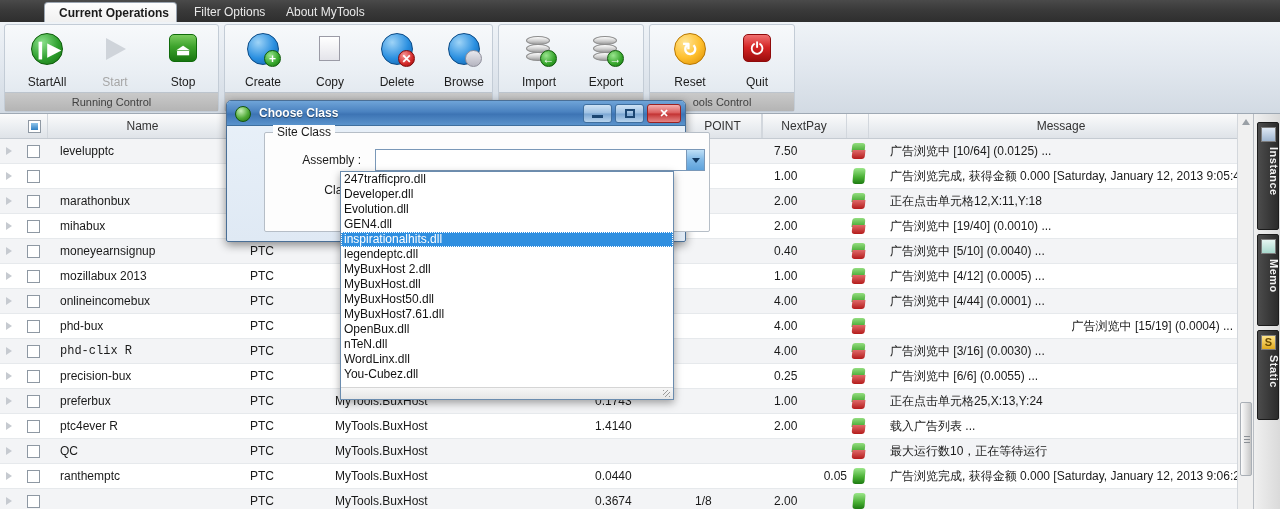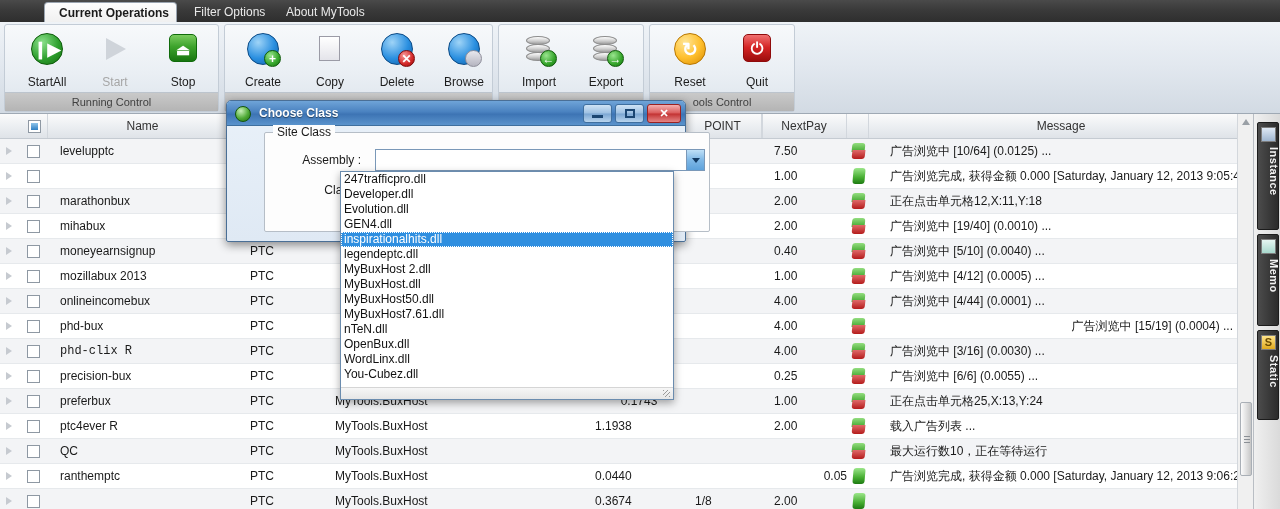--- a/index.html
+++ b/index.html
@@ -550,33 +550,33 @@
         <span class="cell" style="left: 774px; width: 73px;">0.25</span>
         <span class="msg-ico ico-run" style="left: 851px;"></span>
         <span class="cell" style="left: 890px; width: 363px;">广告浏览中 [6/6] (0.0055) ...</span>
       </div>
       <div class="row alt" style="top: 275px;">
         <span class="rowarrow"></span>
         <span class="cbox rowcb"></span>
         <span class="cell" style="left: 60px; width: 178px;">preferbux</span>
         <span class="cell" style="left: 250px; width: 83px;">PTC</span>
         <span class="cell" style="left: 335px; width: 248px;">MyTools.BuxHost</span>
-        <span class="cell" style="left: 595px; width: 88px; text-align: center;">0.1743</span>
+        <span class="cell" style="left: 595px; width: 88px;">0.1743</span>
         <span class="cell" style="left: 695px; width: 48px;"></span>
         <span class="cell" style="left: 774px; width: 73px;">1.00</span>
         <span class="msg-ico ico-run" style="left: 851px;"></span>
         <span class="cell" style="left: 890px; width: 363px;">正在点击单元格25,X:13,Y:24</span>
       </div>
       <div class="row white" style="top: 300px;">
         <span class="rowarrow"></span>
         <span class="cbox rowcb"></span>
         <span class="cell" style="left: 60px; width: 178px;">ptc4ever R</span>
         <span class="cell" style="left: 250px; width: 83px;">PTC</span>
         <span class="cell" style="left: 335px; width: 248px;">MyTools.BuxHost</span>
-        <span class="cell" style="left: 595px; width: 88px;">1.1938</span>
+        <span class="cell" style="left: 595px; width: 88px;">1.4140</span>
         <span class="cell" style="left: 695px; width: 48px;"></span>
         <span class="cell" style="left: 774px; width: 73px;">2.00</span>
         <span class="msg-ico ico-run" style="left: 851px;"></span>
         <span class="cell" style="left: 890px; width: 363px;">载入广告列表 ...</span>
       </div>
       <div class="row alt" style="top: 325px;">
         <span class="rowarrow"></span>
         <span class="cbox rowcb"></span>
         <span class="cell" style="left: 60px; width: 178px;">QC</span>
         <span class="cell" style="left: 250px; width: 83px;">PTC</span>
@@ -669,21 +669,21 @@
       <div class="ddi">247trafficpro.dll</div>
       <div class="ddi">Developer.dll</div>
       <div class="ddi">Evolution.dll</div>
       <div class="ddi">GEN4.dll</div>
       <div class="ddi sel">inspirationalhits.dll</div>
       <div class="ddi">legendeptc.dll</div>
       <div class="ddi">MyBuxHost 2.dll</div>
       <div class="ddi">MyBuxHost.dll</div>
       <div class="ddi">MyBuxHost50.dll</div>
       <div class="ddi">MyBuxHost7.61.dll</div>
+      <div class="ddi">OpenBux.dll</div>
       <div class="ddi">nTeN.dll</div>
-      <div class="ddi">OpenBux.dll</div>
       <div class="ddi">WordLinx.dll</div>
       <div class="ddi">You-Cubez.dll</div>
     </div>
   <div id="dd-foot">
     <span class="grip"></span>
   </div>
 </div>
 
 </body></html>

